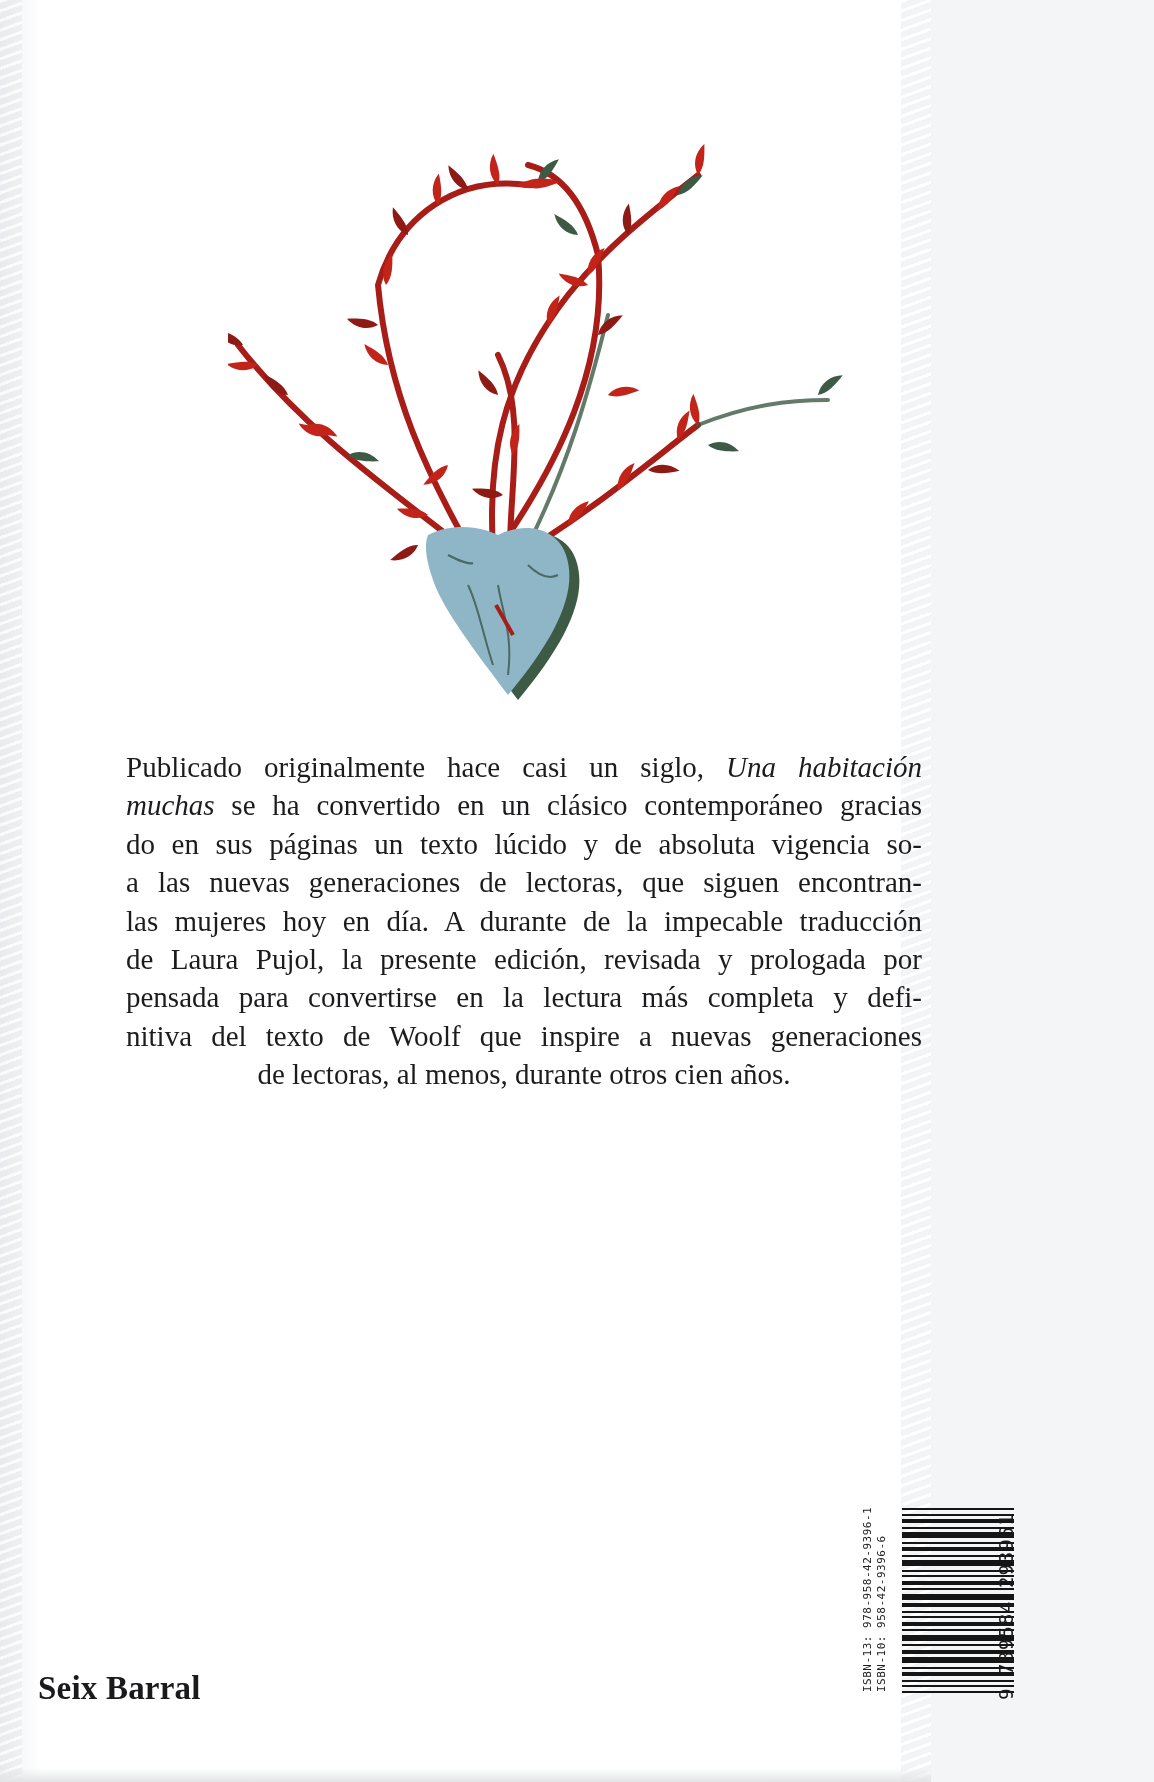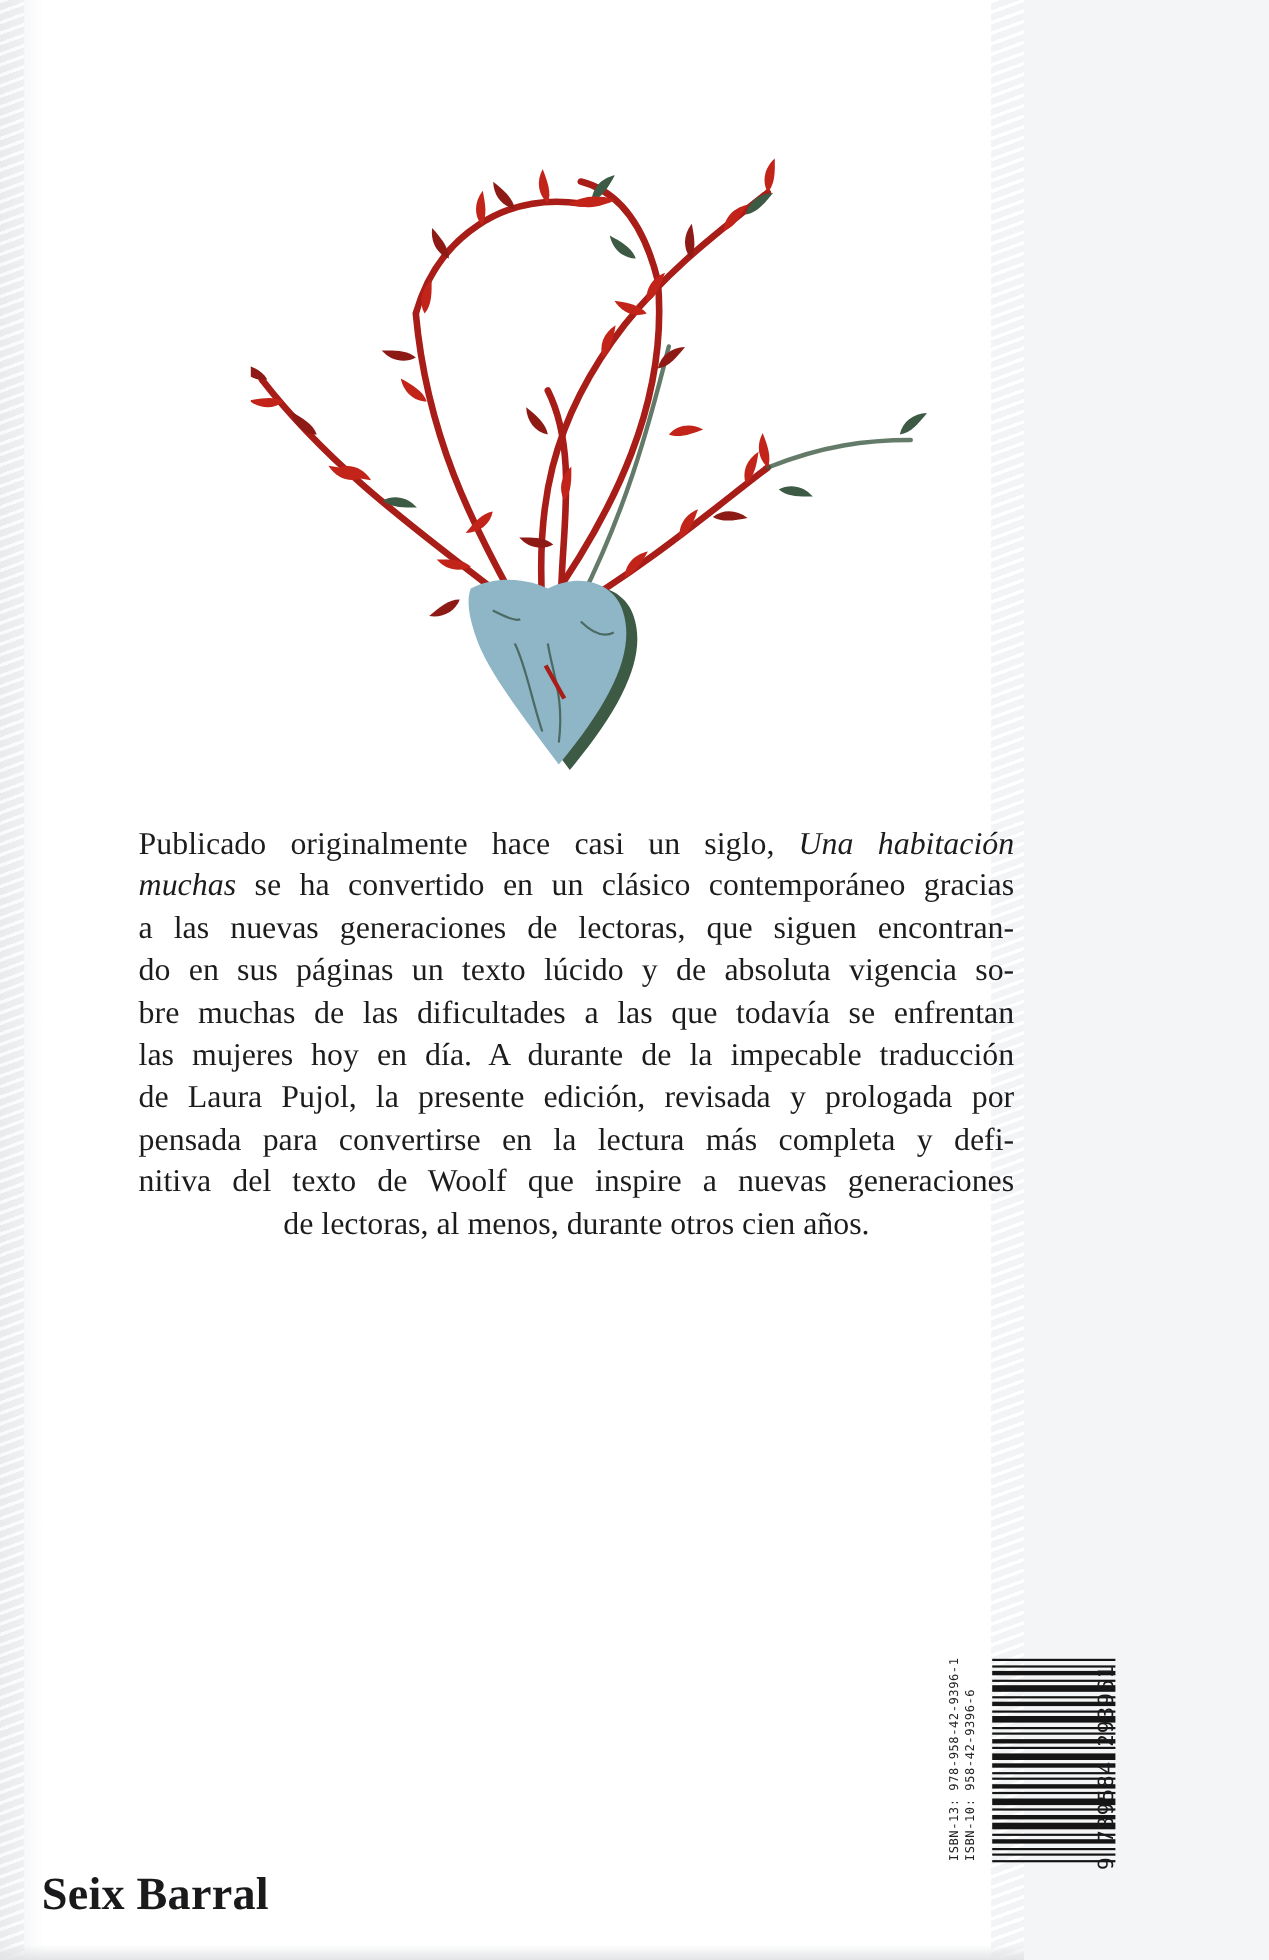--- a/index.html
+++ b/index.html
@@ -35,23 +35,22 @@
     position:absolute; left:126px; top:748px; width:796px;
     font-size:29px; line-height:38.4px;
     text-align:justify; text-align-last:left;
   }
   .blurb .line { display:block; white-space:nowrap; text-align:justify; text-align-last:justify; }
   .blurb .line.last { text-align:center; text-align-last:center;font-family:Liberation Serif, serif; }
   .blurb em { font-style:italic; }
 
   .publisher {
     position:absolute; left:38px; top:1670px;
-    font-size:42px; font-weight:bold; letter-spacing:0.2px;
+    font-size:33px; font-weight:bold; letter-spacing:0.2px;
     color:#1a191b;
-    margin-top:28px;
   }
 
   .barcode-block {
     position:absolute; left:855px; top:1500px; width:160px; height:200px;
   }
   .isbn-lines {
     position:absolute; left:0; top:0; width:50px; height:200px;
   }
   .isbn-text {
     position:absolute; transform-origin:left top; transform:rotate(-90deg);
@@ -153,23 +152,22 @@
         <path d="M300,430 C310,440 320,445 330,440"></path>
         <path d="M220,420 C230,425 240,430 245,428"></path>
       </g>
       <path d="M268,470 L285,500" stroke="#a81d17" stroke-width="4"></path>
     </svg>
   </div>
 
   <div class="blurb">
     <span class="line"><span>Publicado originalmente hace casi un siglo, </span><em>Una habitación</em></span>
     <span class="line"><em>muchas</em><span> se ha convertido en un clásico contemporáneo gracias</span></span>
+    <span class="line">do en sus páginas un texto lúcido y de absoluta vigencia so-</span>
     <span class="line">a las nuevas generaciones de lectoras, que siguen encontran-</span>
-    <span class="line">do en sus páginas un texto lúcido y de absoluta vigencia so-</span>
-    <span class="line">bre muchas de las dificultades a las que todavía se enfrentan</span>
     <span class="line">las mujeres hoy en día. A durante de la impecable traducción</span>
     <span class="line">de Laura Pujol, la presente edición, revisada y prologada por</span>
     <span class="line">pensada para convertirse en la lectura más completa y defi-</span>
     <span class="line">nitiva del texto de Woolf que inspire a nuevas generaciones</span>
     <span class="line last">de lectoras, al menos, durante otros cien años.</span>
   </div>
 
   <div class="publisher">Seix Barral</div>
 
   <div class="barcode-block">

